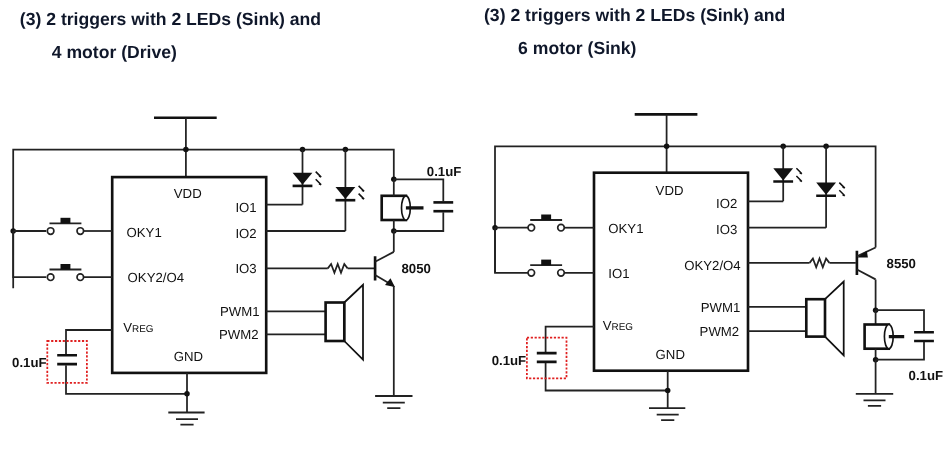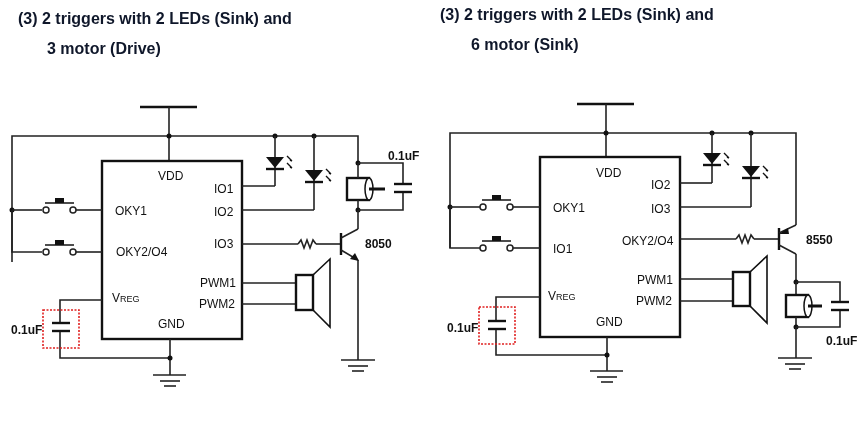--- a/index.html
+++ b/index.html
@@ -10,21 +10,21 @@
   .thick { stroke:#111; stroke-width:2.4; fill:none; }
   .lbl { font-family:"Liberation Sans", sans-serif; font-size:12px; fill:#111; }
   .blbl { font-family:"Liberation Sans", sans-serif; font-size:12px; font-weight:bold; fill:#111; }
   .dot { fill:#111; }
   .dash { stroke:#e02020; stroke-width:1.6; stroke-dasharray:2 1.5; fill:none; }
 </style>
 </head>
 <body>
 
 <div class="title" style="left:18px;top:10px;">(3)  2 triggers with 2 LEDs (Sink) and</div>
-<div class="title" style="left:47px;top:40px;">3 motor (Drive)</div>
+<div class="title" style="left:47px;top:40px;">4 motor (Drive)</div>
 <div class="title" style="left:440px;top:6px;">(3)  2 triggers with 2 LEDs (Sink) and</div>
 <div class="title" style="left:471px;top:36px;">6 motor (Sink)</div>
 
 <svg width="862" height="433" viewBox="0 0 862 433">
 
   <g>
 
     <line class="thick" x1="140" y1="107" x2="197" y2="107"></line>
     <line class="w" x1="169" y1="107" x2="169" y2="161"></line>
     <polyline class="w" points="12,262 12,136 358,136 358,163"></polyline>

